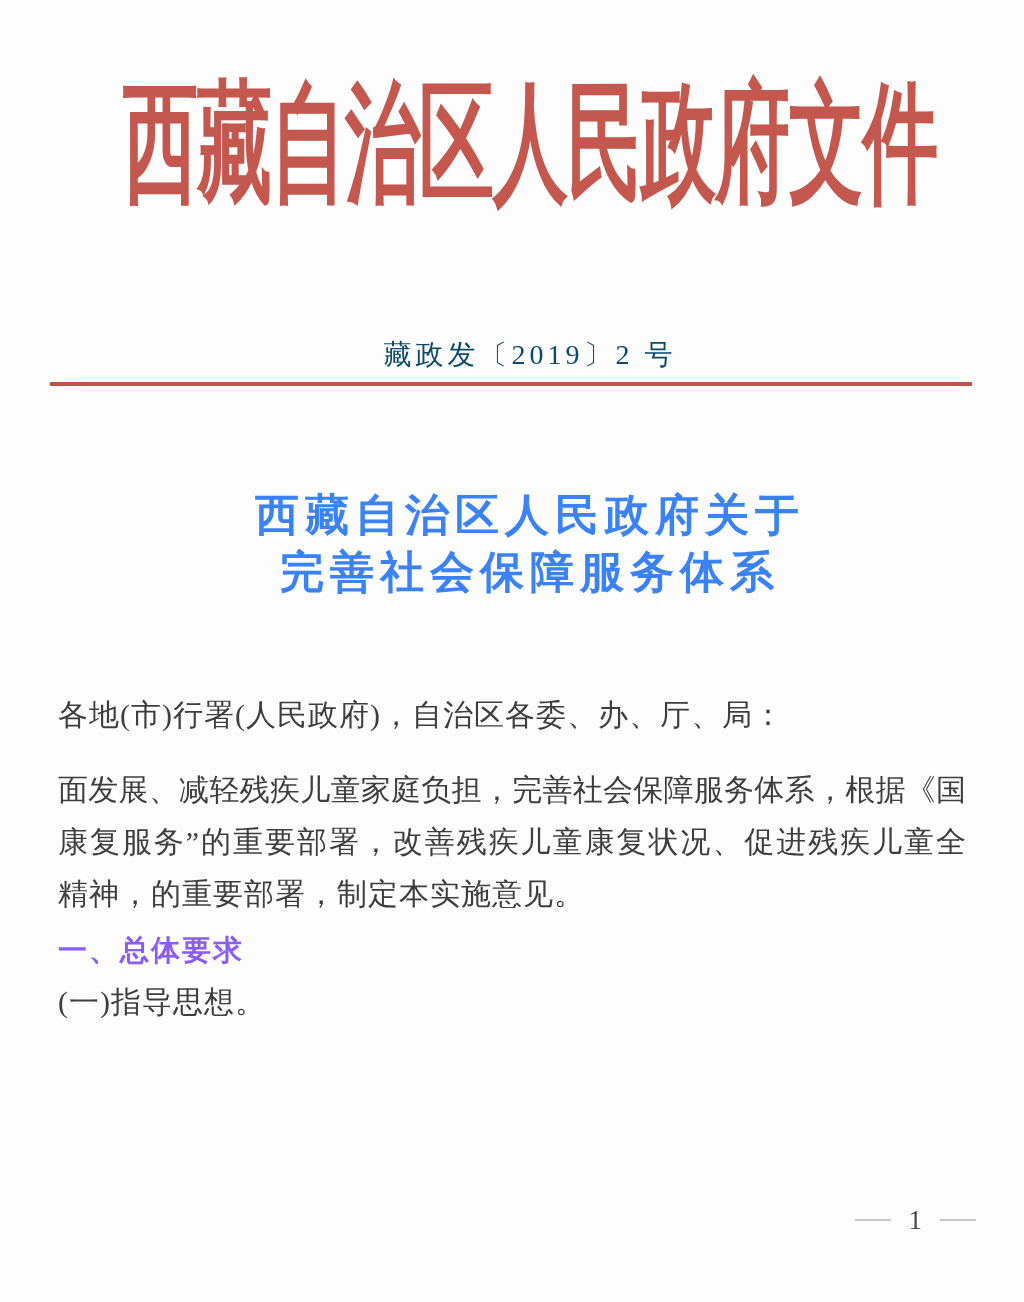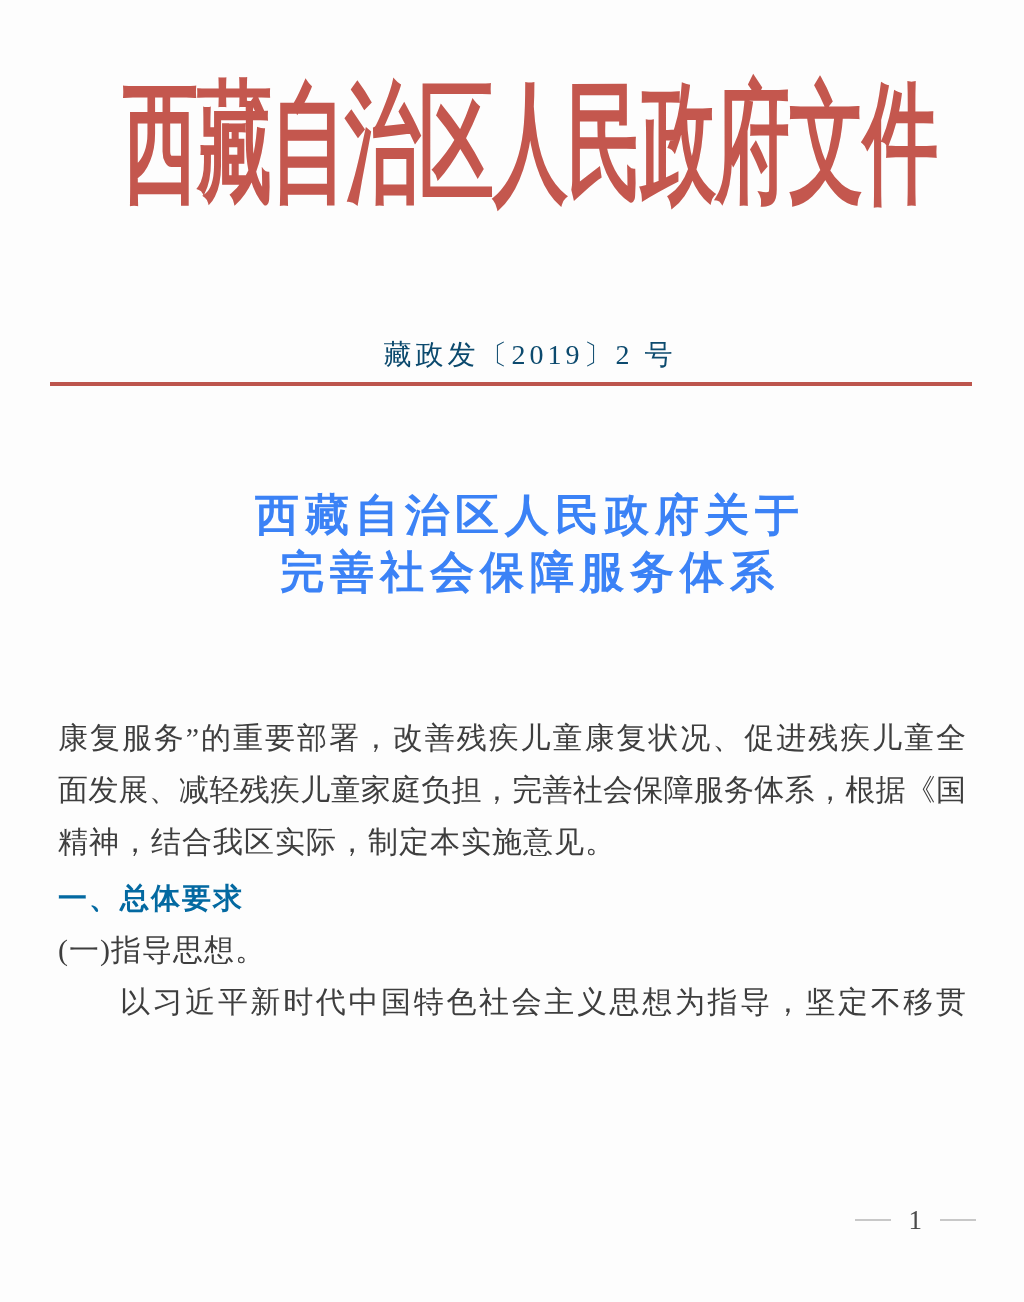--- a/index.html
+++ b/index.html
@@ -101,21 +101,21 @@
   }
   .indent { text-indent: 62px; }
   .section-heading {
     height: 52px;
     line-height: 52px;
     margin-top: 4px;
     font-family: "Liberation Sans", "DejaVu Sans", sans-serif;
     font-weight: 700;
     font-size: 29px;
     letter-spacing: 2px;
-    color: #0369a1;
+    color: #8b5cf6;
   }
   .sub-heading {
     height: 52px;
     line-height: 52px;
     letter-spacing: 1px;
   }
 
   
   .page-footer {
     position: absolute;
@@ -148,32 +148,32 @@
 
   <div class="red-line"></div>
 
   <div class="doc-title">
     <div>西藏自治区人民政府关于</div>
     <div>完善社会保障服务体系</div>
   </div>
 
   <div class="doc-body">
 
+    <div class="salutation">各地(市)行署(人民政府)，自治区各委、办、厅、局：</div>
 
     <div class="para-block">
+      <div class="bline fill">面发展、减轻残疾儿童家庭负担，完善社会保障服务体系，根据《国</div>
       <div class="bline fill">康复服务”的重要部署，改善残疾儿童康复状况、促进残疾儿童全</div>
-      <div class="bline fill">面发展、减轻残疾儿童家庭负担，完善社会保障服务体系，根据《国</div>
-      <div class="bline">精神，结合我区实际，制定本实施意见。</div>
+      <div class="bline">精神，的重要部署，制定本实施意见。</div>
     </div>
 
     <div class="section-heading">一、总体要求</div>
 
     <div class="sub-heading">(一)指导思想。</div>
 
-    <div class="bline fill indent">以习近平新时代中国特色社会主义思想为指导，坚定不移贯</div>
 
   </div>
 
   <div class="page-footer">
     <span class="footer-dash"></span>
     <span class="page-num">1</span>
     <span class="footer-dash"></span>
   </div>
 
 </div>

